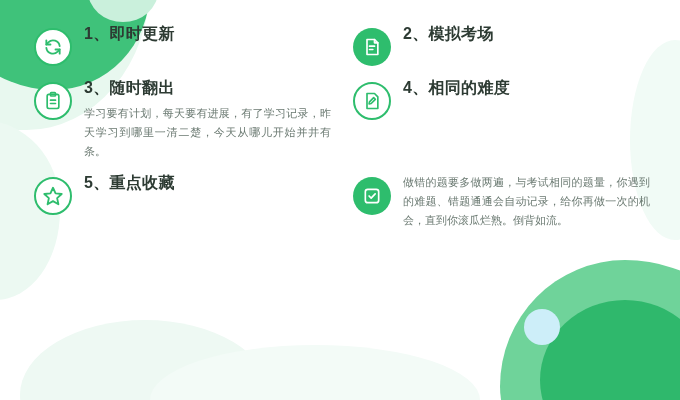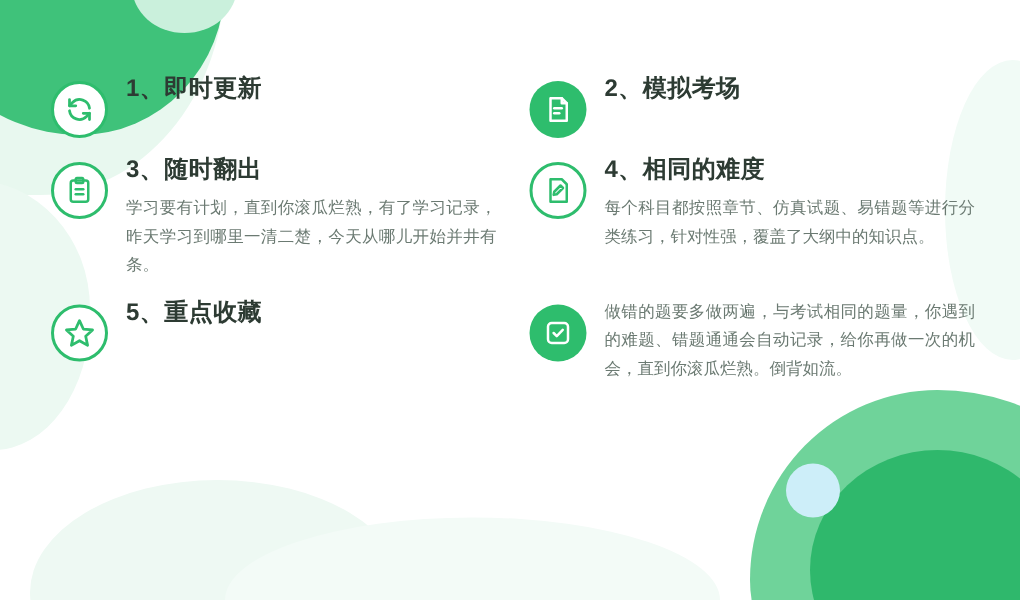--- a/index.html
+++ b/index.html
@@ -113,21 +113,20 @@
     z-index: 2;
     padding: 24px 30px 0 34px;
     box-sizing: border-box;
     height: 400px;
   }
   .grid {
     display: grid;
     grid-template-columns: 1fr 1fr;
     column-gap: 22px;
     row-gap: 12px;
-    margin-top: 26px;
   }
   .feature {
     display: flex;
     align-items: flex-start;
     gap: 12px;
   }
   .icon-badge {
     flex: 0 0 auto;
     width: 38px;
     height: 38px;
@@ -217,34 +216,33 @@
       <div class="icon-badge light">
         <svg width="20" height="20" viewBox="0 0 24 24" fill="none" stroke="#2ebd6d" stroke-width="2" stroke-linecap="round" stroke-linejoin="round">
           <rect x="5" y="4" width="14" height="17" rx="2"></rect>
           <rect x="9" y="2" width="6" height="4" rx="1"></rect>
           <line x1="9" y1="11" x2="15" y2="11"></line>
           <line x1="9" y1="15" x2="15" y2="15"></line>
         </svg>
       </div>
       <div class="feature-text">
         <h3 class="feature-title"><span>3、</span><span>随时翻出</span></h3>
-        <p class="feature-desc">学习要有计划，直到你滚瓜烂熟，有了学习记录，昨天学习到哪里一清二楚，今天从哪儿开始并井有条。</p>
+        <p class="feature-desc">学习要有计划，每天要有进展，有了学习记录，昨天学习到哪里一清二楚，今天从哪儿开始并井有条。</p>
       </div>
     </div>
 
     <div class="feature">
       <div class="icon-badge light">
         <svg width="20" height="20" viewBox="0 0 24 24" fill="none" stroke="#2ebd6d" stroke-width="2" stroke-linecap="round" stroke-linejoin="round">
           <path d="M6 3h9l4 4v14H6z"></path>
           <path d="M16 10l-5 5-2.5.5.5-2.5 5-5z"></path>
         </svg>
       </div>
       <div class="feature-text">
         <h3 class="feature-title"><span>4、</span><span>相同的难度</span></h3>
-        <p class="feature-desc">每个科目都按照章节、仿真试题、易错题等进行分类练习，针对性强，覆盖了大纲中的知识点。</p>
       </div>
     </div>
 
     <div class="feature">
       <div class="icon-badge light">
         <svg width="22" height="22" viewBox="0 0 24 24" fill="none" stroke="#2ebd6d" stroke-width="2" stroke-linecap="round" stroke-linejoin="round">
           <polygon points="12 3 14.8 9.1 21.5 9.8 16.5 14.3 17.9 21 12 17.6 6.1 21 7.5 14.3 2.5 9.8 9.2 9.1"></polygon>
         </svg>
       </div>
       <div class="feature-text">

